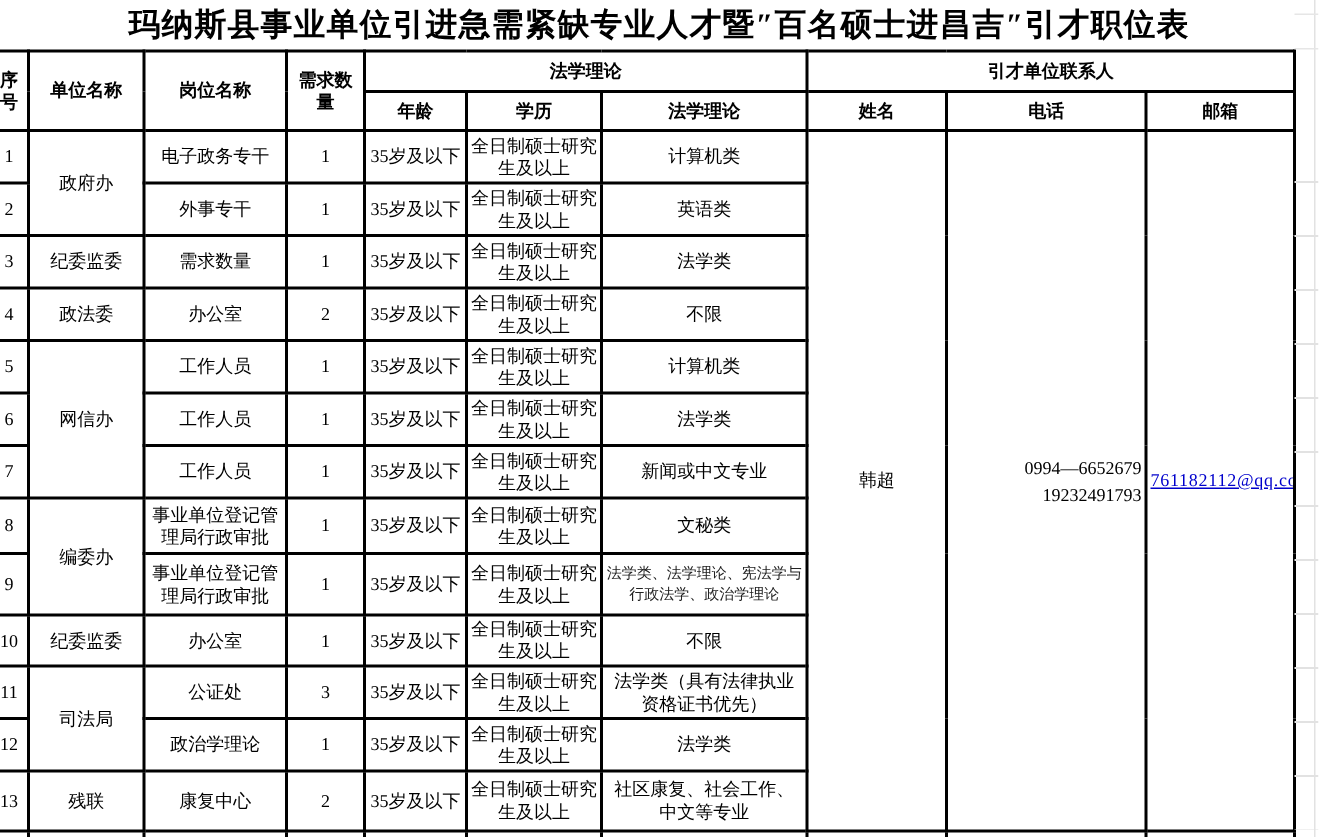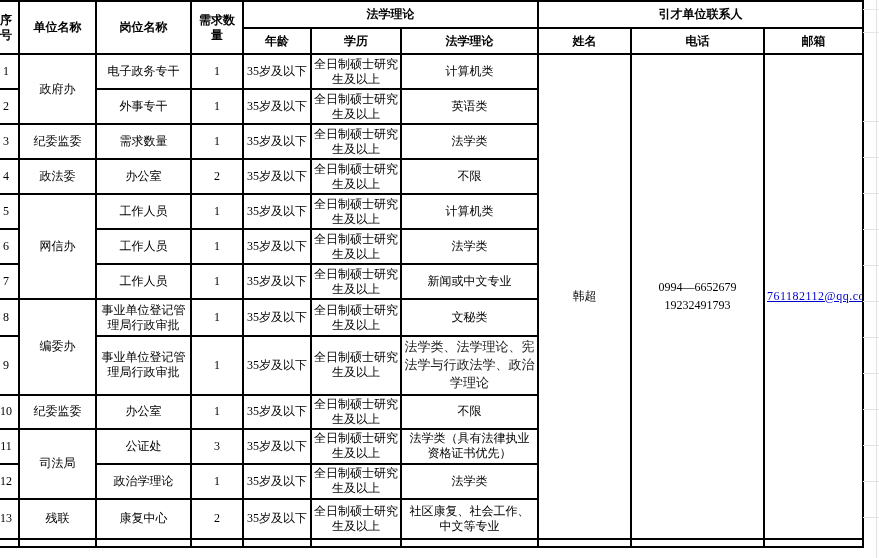--- a/index.html
+++ b/index.html
@@ -37,23 +37,23 @@
     font-size: 12px;
     line-height: 1.25;
     overflow: hidden;
   }
   table.job-table th { font-weight: bold; }
 
   th.c-seq { word-break: break-all; padding: 0 5px; }
   td.cell-seq { font-size: 11px; padding: 0 2px; }
 
   td.cell-education { line-height: 1.3; }
-  td.cell-major.small { font-size: 13px; line-height: 1.4; color: #222; margin-left: 48px; }
-
-  td.cell-contact-phone div { line-height: 1.5; }
+  td.cell-major.small { font-size: 10px; line-height: 1.4; color: #222; margin-left: 48px; }
+
+  td.cell-contact-phone div { line-height: 1.5; text-align: right; }
 
   a.email-link {
     color: #0000cc;
     text-decoration: underline;
     font-size: 12px;
     letter-spacing: 0.5px;
   }
 
   
   .grid-vline {
@@ -74,20 +74,21 @@
     width: 16px; height: 22px;
     border-top: 1px solid #e6e6e6;
     border-bottom: 1px solid #e6e6e6;
   }
 </style>
 </head>
 <body>
 
 <div class="page">
 
+  <div class="title">玛纳斯县事业单位引进急需紧缺专业人才暨″百名硕士进昌吉″引才职位表</div>
 
   <table class="job-table">
     <colgroup>
       <col style="width:26px">
         <col style="width:77px">
         <col style="width:95px">
         <col style="width:52px">
       <col style="width:68px">
         <col style="width:90px">
         <col style="width:137px">

